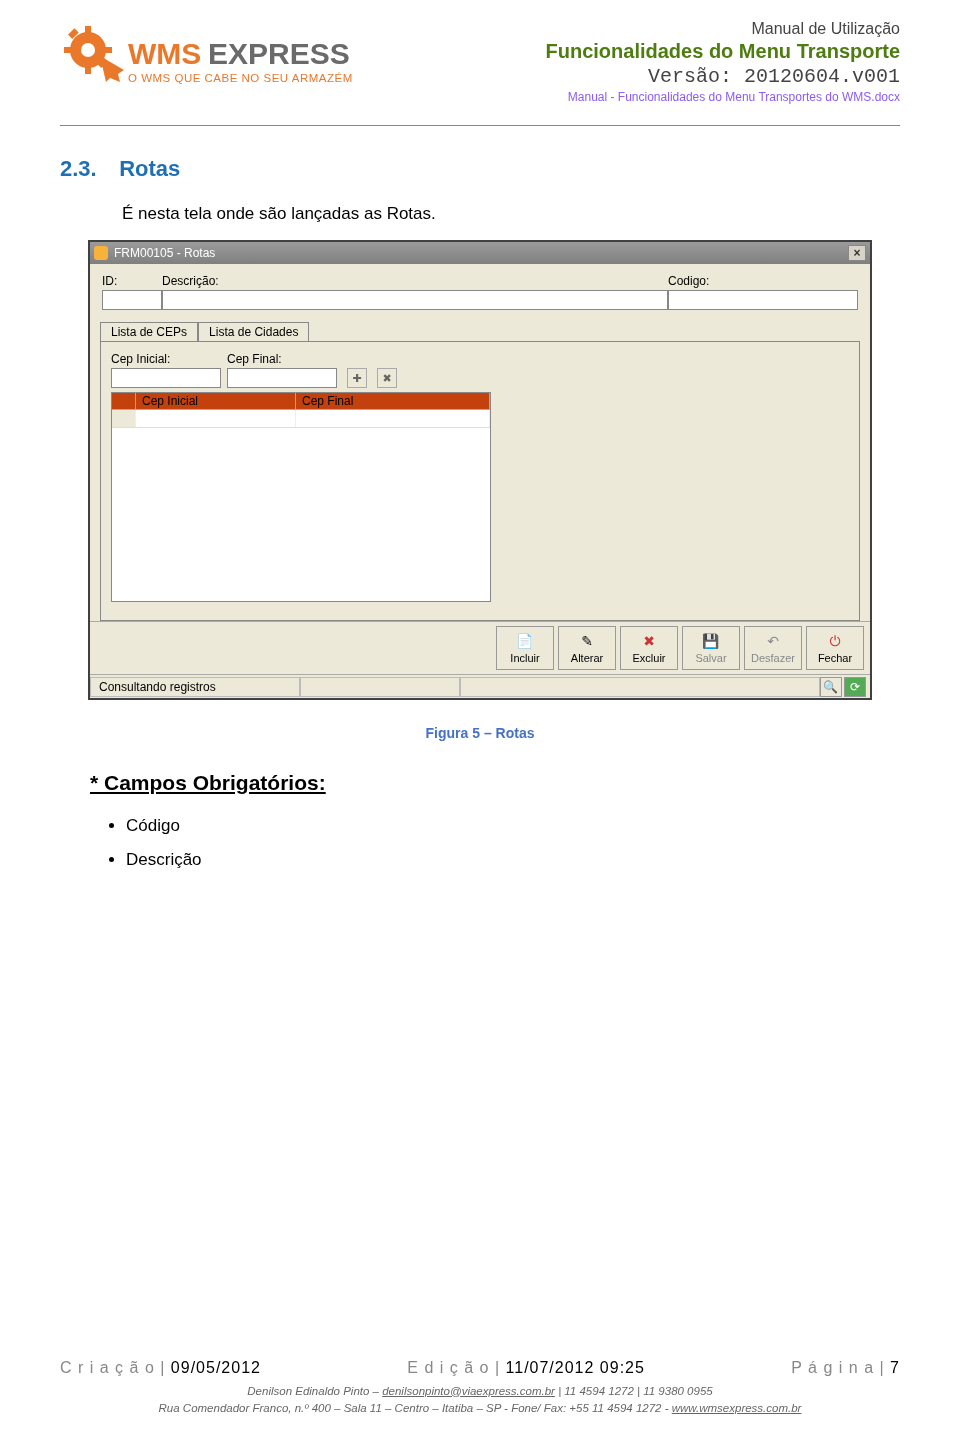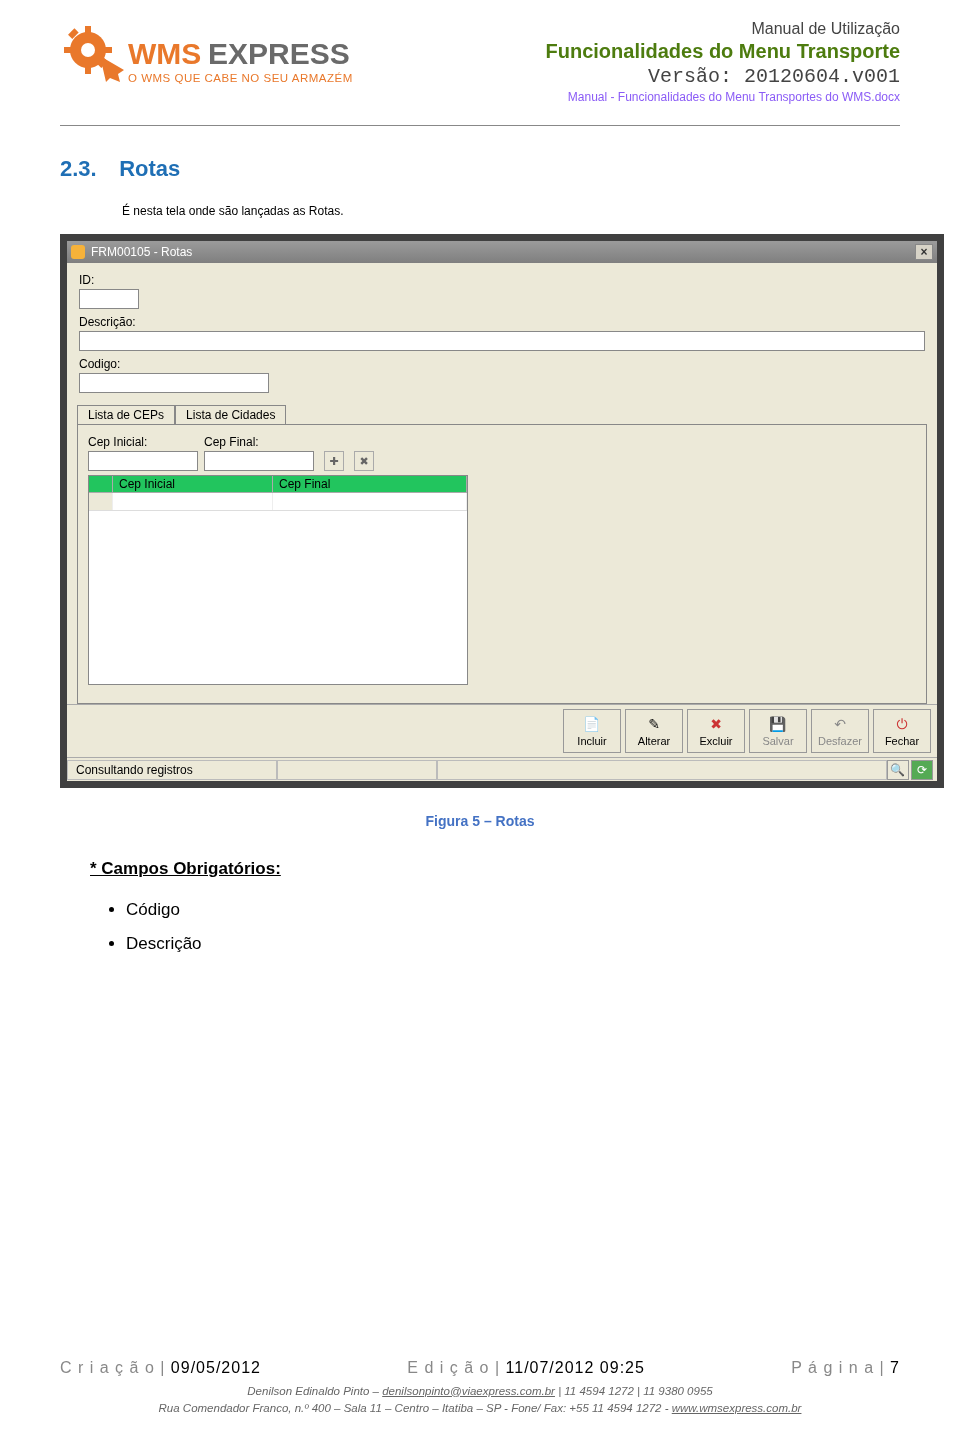--- a/index.html
+++ b/index.html
@@ -24,40 +24,40 @@
   }
   .logo-block { width: 330px; }
   .logo-svg { display: block; }
   .header-right { text-align: right; font-size: 14px; }
   .header-title1 { color: #444; font-size: 16px; margin-bottom: 2px; }
   .header-title2 { color: #4d7c0f; font-size: 20px; font-weight: bold; margin-bottom: 2px; }
   .header-version { color: #444; font-family: "Courier New", monospace; font-size: 20px; margin-bottom: 2px; }
   .header-doc { color: #8b5cf6; font-size: 12px; }
   .section-num { color: #1f6fb5; font-size: 22px; font-weight: bold; display: inline; }
   .section-title { color: #1f6fb5; font-size: 22px; font-weight: bold; display: inline; margin-left: 18px; }
-  .intro-text { font-size: 12px; margin: 22px 0 16px 62px; }
+  .intro-text { font-size: 17px; margin: 22px 0 16px 62px; }
   .screenshot {
-    width: 884px;
+    width: 784px;
     margin: 0 auto 25px auto;
-    border: 7px solid #404040;
+    border: 2px solid #404040;
     background: #ece9d8;
     font-family: Tahoma, Arial, sans-serif;
     font-size: 12px;
   }
   .titlebar {
     background: linear-gradient(#9b9b9b,#7f7f7f);
     color: #fff;
     display: flex;
     align-items: center;
     padding: 2px 4px;
     height: 22px;
   }
   .tb-icon { width:14px; height:14px; background:#f6b23a; border-radius:3px; display:inline-block; margin-right:6px; }
   .tb-close { margin-left:auto; width:18px; height:16px; background:#d7d3c7; color:#333; font-weight:bold; text-align:center; line-height:14px; border:1px solid #888; }
-  .form-top { padding: 10px 12px 4px 12px; display:flex; gap:6px;flex-direction:column; }
+  .form-top { padding: 10px 12px 4px 12px; display:flex; gap:0; }
   .fld-group label { display:block; color:#000; font-size:12px; margin-bottom:2px; }
   .fld-input { background:#fff; border:1px solid #888; height:20px; }
   .tab-wrap { margin: 8px 10px 0 10px; }
   .tabs { display:flex; }
   .tab {
     background:#ece9d8;
     border:1px solid #888;
     border-bottom:none;
     padding:2px 10px;
     font-size:12px;
@@ -75,21 +75,21 @@
   .cep-group label { display:block; font-size:12px; margin-bottom:2px; }
   .cep-input { background:#fff; border:1px solid #888; height:20px; width:110px; }
   .mini-btn { width:20px; height:20px; border:1px solid #aaa; background:#ece9d8; display:inline-flex; align-items:center; justify-content:center; margin-left:4px; font-size:11px; color:#666; }
   .grid {
     margin-top:4px;
     border:1px solid #888;
     background:#fff;
     width: 380px;
     height: 210px;
   }
-  .grid-header { display:flex; background:#22c55e; border-bottom:1px solid #aaa; }
+  .grid-header { display:flex; background:#c2410c; border-bottom:1px solid #aaa; }
   .gh-cell { border-right:1px solid #aaa; padding:1px 6px; font-size:12px; }
   .gh-blank { width:24px; }
   .grid-row { display:flex; border-bottom:1px solid #ddd; height:18px; }
   .gr-cell { border-right:1px solid #eee; }
   .toolbar {
     display:flex;
     justify-content:flex-end;
     padding:4px 6px;
     gap:4px;
     border-top:1px solid #aaa;
@@ -114,21 +114,21 @@
     align-items:center;
     background:#ece9d8;
     border-top:1px solid #aaa;
     height:24px;
   }
   .status-cell { border:1px solid #bbb; padding:2px 8px; height:20px; }
   .status-icons { margin-left:auto; display:flex; gap:2px; padding-right:4px; }
   .sicon { width:22px; height:20px; border:1px solid #999; display:flex; align-items:center; justify-content:center; }
   .caption { text-align:center; color:#4472c4; font-weight:bold; font-size:14px; margin:12px 0 30px 0; }
   .campos { margin-left: 30px; }
-  .campos-title { font-weight:bold; text-decoration:underline; font-size:17px; margin-bottom:14px; }
+  .campos-title { font-weight:bold; text-decoration:underline; font-size:21px; margin-bottom:14px; }
   .bullets { margin-left: 36px; list-style: disc; font-size:17px; line-height: 2; }
   .body-text { font-size:17px; line-height:1.9; margin:26px 30px 0 30px; text-align:justify; }
   .indent { text-indent: 58px; }
   .footer {
     position:absolute;
     bottom:19px;
     left:60px;
     right:60px;
     text-align:center;
     font-size:12px;

